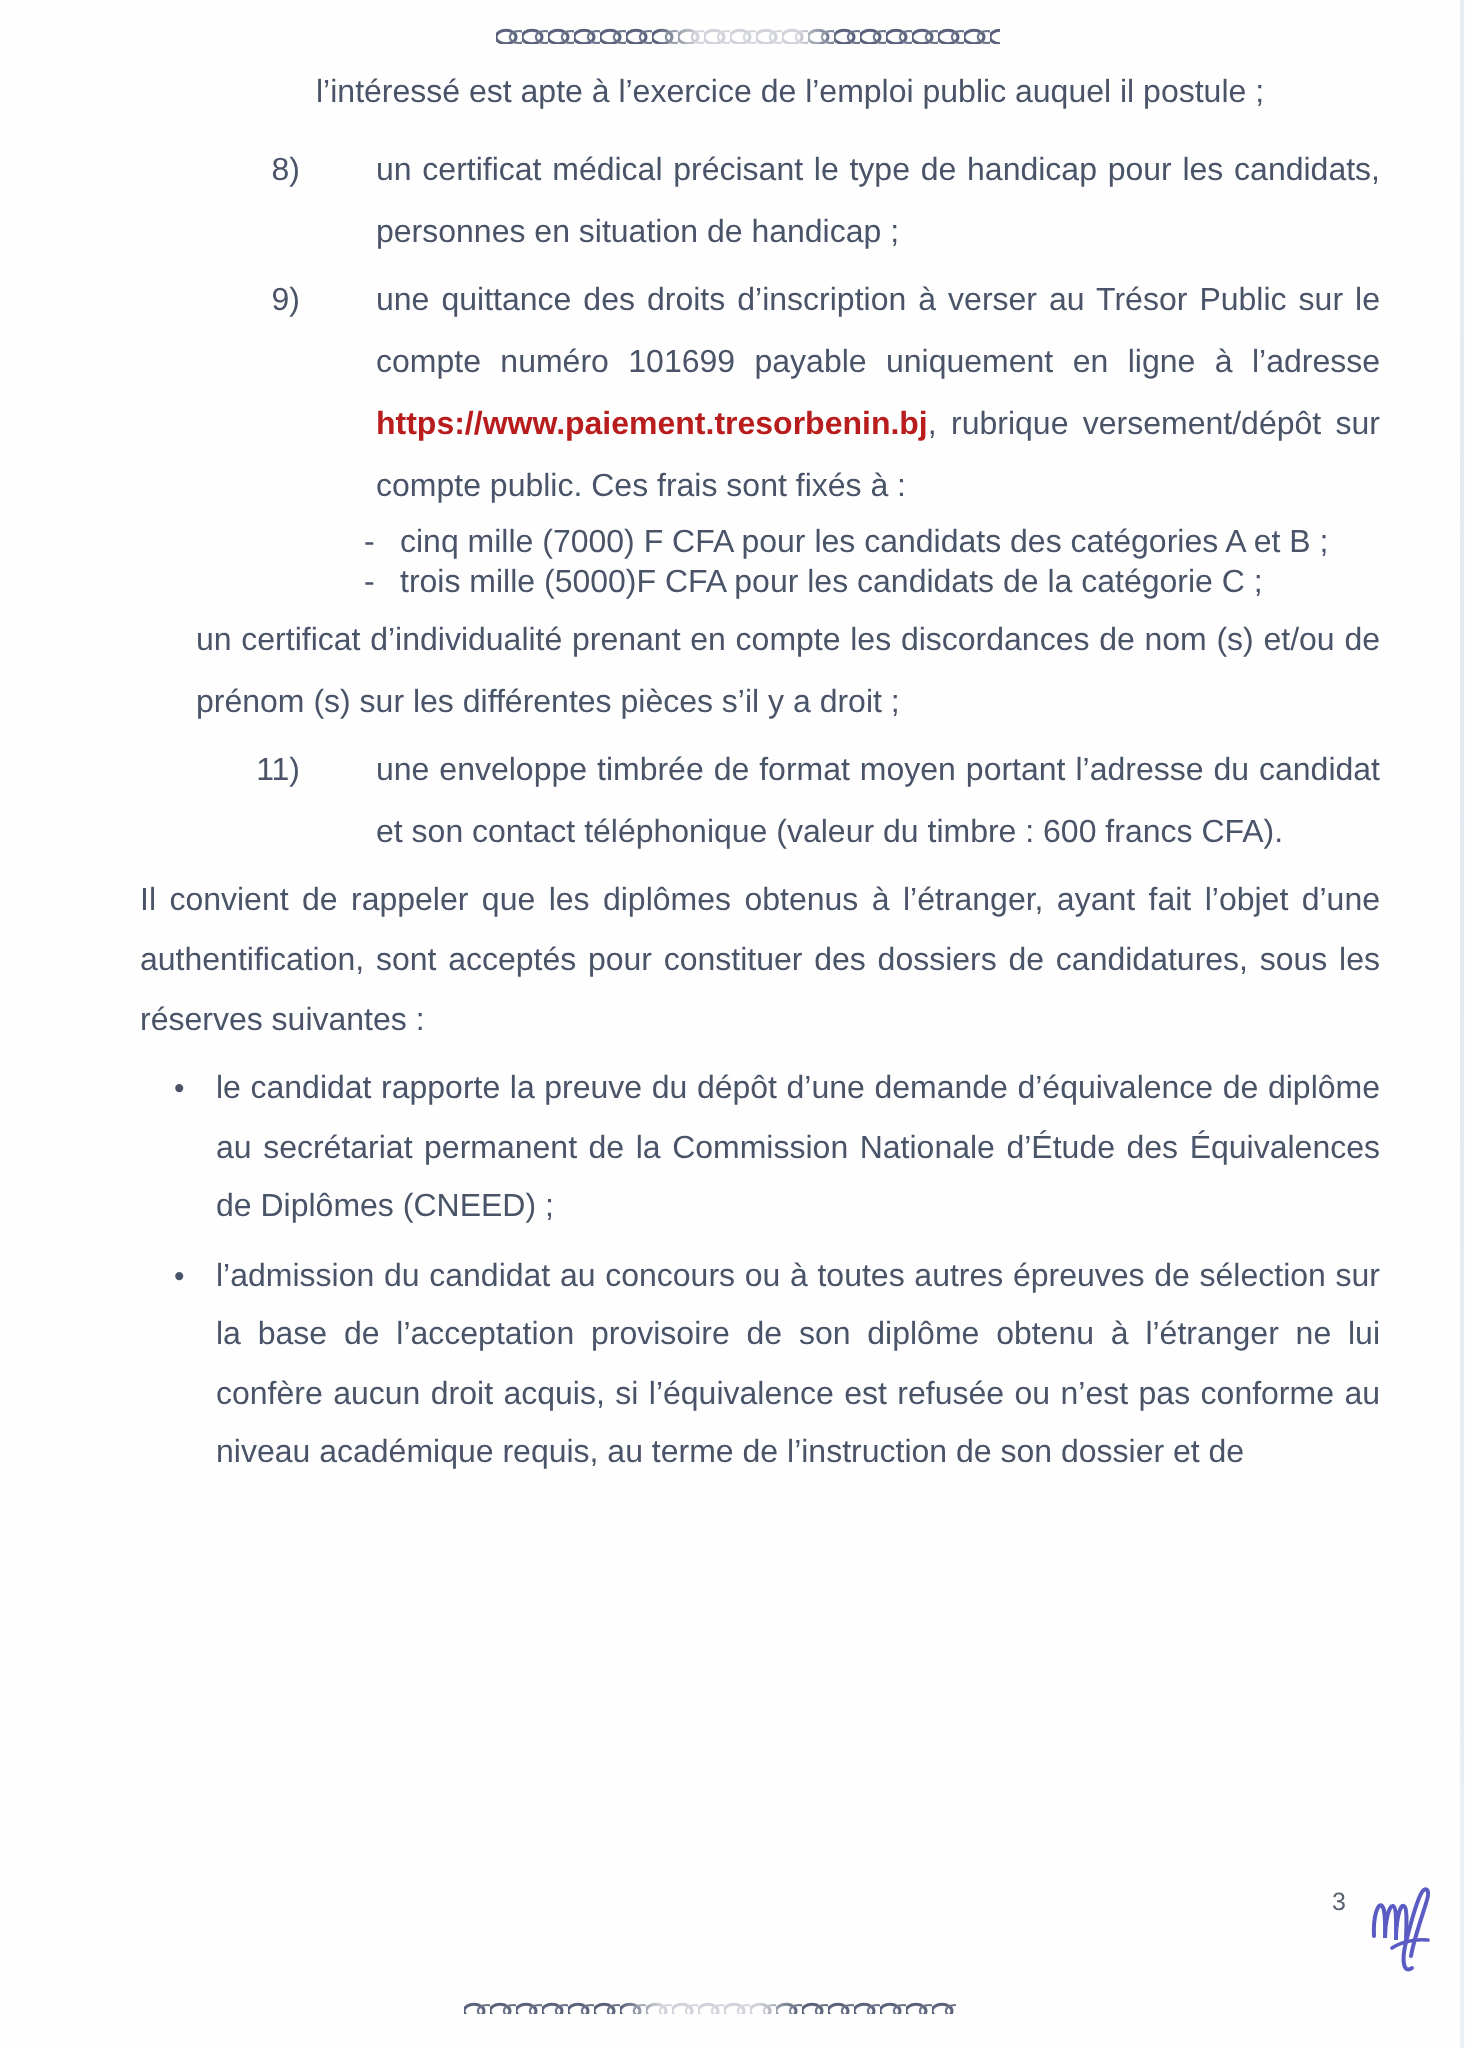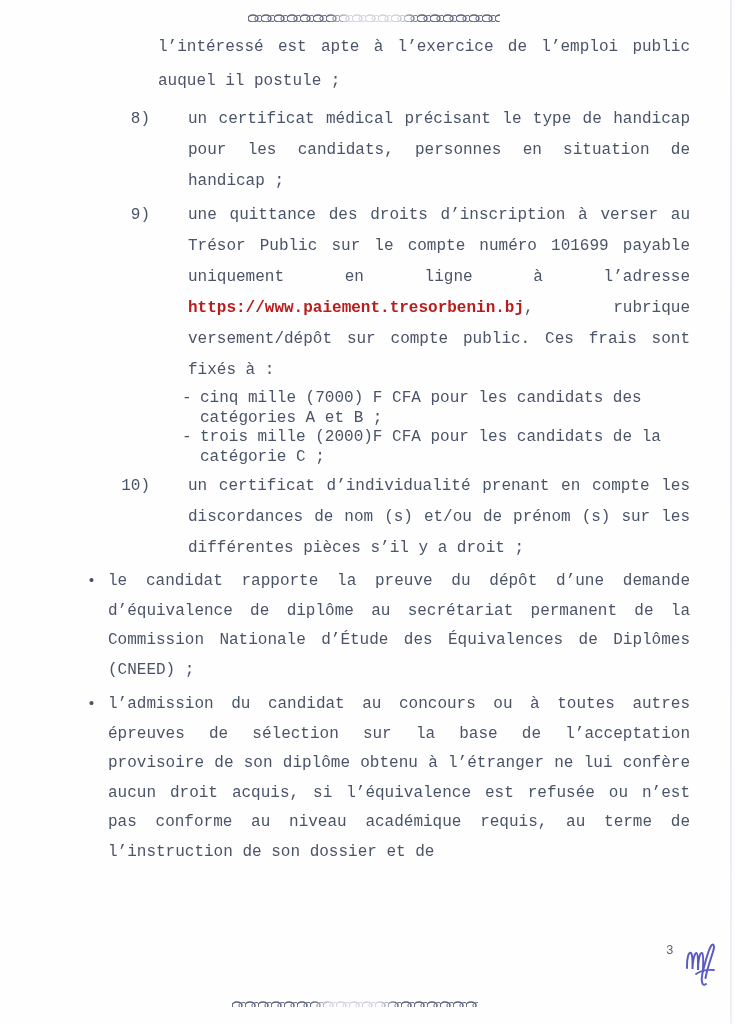--- a/index.html
+++ b/index.html
@@ -8,21 +8,21 @@
     width: 735px;
     height: 1024px;
     background: #ffffff;
     overflow: hidden;
   }
   .page {
     position: relative;
     width: 735px;
     height: 1024px;
     background: #fefefe;
-    font-family: Liberation Mono, monospace;
+    font-family: Liberation Sans, sans-serif;
     color: #4a5468;
     font-size: 16px;
   }
   
   .scan-edge {
     position: absolute;
     top: 0;
     right: 3px;
     width: 2px;
     height: 100%;
@@ -163,30 +163,36 @@
       <span class="ntext"><span>une quittance des droits d’inscription à verser au Trésor Public sur le compte numéro 101699 payable uniquement en ligne à l’adresse </span><span class="url-bold">https://www.paiement.tresorbenin.bj</span><span>, rubrique versement/dépôt sur compte public. Ces frais sont fixés à :</span></span>
     </div>
 
     <div class="sublist">
       <div class="subitem">
         <span class="dash">-</span>
         <span class="stext">cinq mille (7000) F CFA pour les candidats des catégories A et B ;</span>
       </div>
       <div class="subitem">
         <span class="dash">-</span>
-        <span class="stext">trois mille (2000)F CFA pour les candidats de la catégorie C ;</span>
+        <span class="stext">trois mille (5000)F CFA pour les candidats de la catégorie C ;</span>
       </div>
     </div>
 
     <div class="nitem">
-      <span class="num">10)</span>
       <span class="ntext">un certificat d’individualité prenant en compte les discordances de nom (s) et/ou de prénom (s) sur les différentes pièces s’il y a droit ;</span>
     </div>
 
-
+    <div class="nitem">
+      <span class="num">11)</span>
+      <span class="ntext">une enveloppe timbrée de format moyen portant l’adresse du candidat et son contact téléphonique (valeur du timbre : 600 francs CFA).</span>
+    </div>
+
+    <div class="para">
+      <span>Il convient de rappeler que les diplômes obtenus à l’étranger, ayant fait l’objet d’une authentification, sont acceptés pour constituer des dossiers de candidatures, sous les réserves suivantes :</span>
+    </div>
 
     <div class="bitem">
       <span class="bullet">•</span>
       <span class="btext">le candidat rapporte la preuve du dépôt d’une demande d’équivalence de diplôme au secrétariat permanent de la Commission Nationale d’Étude des Équivalences de Diplômes (CNEED) ;</span>
     </div>
 
     <div class="bitem">
       <span class="bullet">•</span>
       <span class="btext">l’admission du candidat au concours ou à toutes autres épreuves de sélection sur la base de l’acceptation provisoire de son diplôme obtenu à l’étranger ne lui confère aucun droit acquis, si l’équivalence est refusée ou n’est pas conforme au niveau académique requis, au terme de l’instruction de son dossier et de</span>
     </div>

